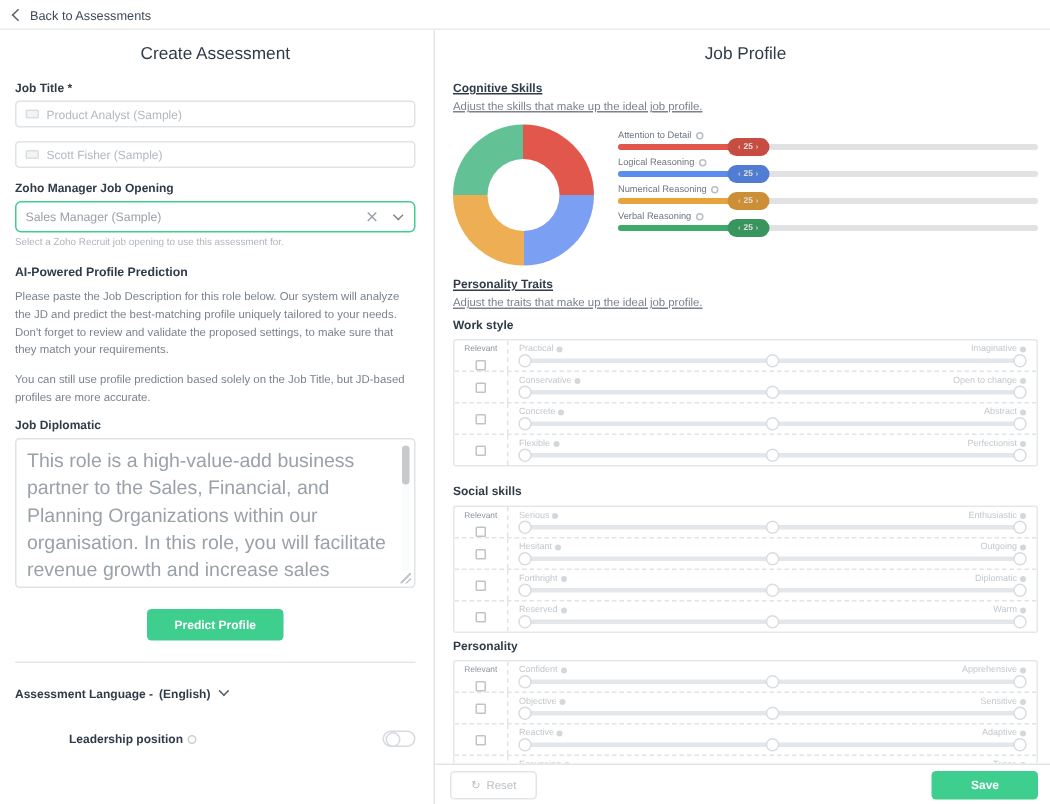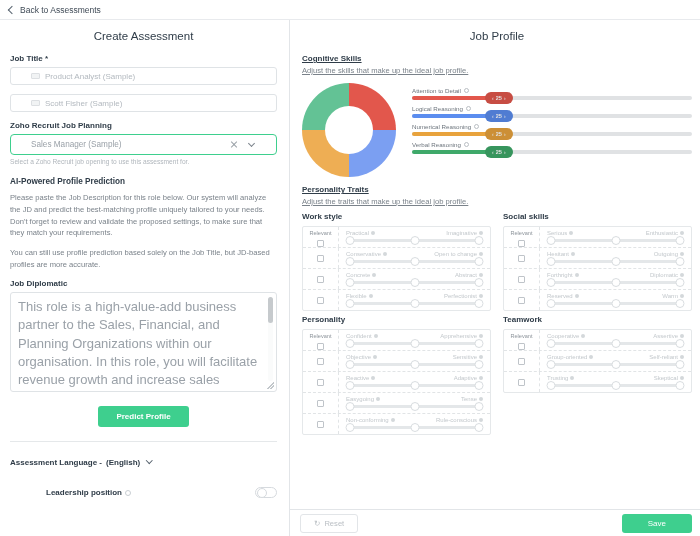--- a/index.html
+++ b/index.html
@@ -59,21 +59,21 @@
   .field-label {
     font-size: 8px; font-weight: bold;
     color: #2f3c48;
     margin-bottom: 4px;
   }
   .input-box {
     height: 18px;
     border: 1px solid #dfe3e6;
     border-radius: 3px;
     display: flex; align-items: center;
-    padding: 0 20px;
+    padding: 0 6px;
     gap: 5px;
     margin-bottom: 9px;
     background: #fff;
   }
   .mini-icon {
     width: 9px; height: 6px;
     border: 1px solid #dcdfe2;
     border-radius: 1px;
     background: #f1f3f4;
     flex: none;
@@ -225,21 +225,21 @@
     position: absolute; top: -4px;
     width: 28px; height: 12px; border-radius: 7px;
     transform: translateX(-50%);
     display: flex; align-items: center; justify-content: center;
     color: #fff; font-size: 5.6px; font-weight: bold;
     cursor: pointer; gap: 2px;
   }
   .kchev { font-size: 5px; opacity: .85; }
 
   
-  .trait-cols { display: flex; gap: 12px; margin-top: 4px; }
+  .trait-cols { display: flex; gap: 12px; margin-top: 4px; flex-direction: column; }
   .trait-col { flex: 1; min-width: 0; }
   .trait-col-title { font-size: 8px; font-weight: bold; margin-bottom: 5px; }
   .trait-box {
     border: 1px solid #e5e8ea; border-radius: 2px; overflow: hidden;
   }
   .trait-head-row, .trait-row {
     display: flex; align-items: center;
     border-bottom: 1px dashed #e1e4e6;
   }
   .trait-row:last-child { border-bottom: none; }
@@ -284,21 +284,21 @@
     padding: 0 8px 0 10px;
   }
   .btn-reset {
     font-size: 7.6px; color: #b9bec3;
     border: 1px solid #e2e5e8; border-radius: 3px;
     background: #fff; padding: 4px 13px;
     display: flex; align-items: center; gap: 4px; cursor: pointer;
   }
   .btn-save {
     margin-left: auto;
-    font-size: 8px; font-weight: normal; color: #fff;
+    font-size: 8px; font-weight: bold; color: #fff;
     background: #3ecf8e; border: none; border-radius: 3px;
     padding: 5px 26px; cursor: pointer;
   }
 </style>
 </head>
 <body>
 
 <div class="topbar">
   <div class="back-link">
     <span class="chev-left"></span>
@@ -315,21 +315,21 @@
     <div class="input-box">
       <span class="mini-icon"></span>
       <span class="input-text">Product Analyst (Sample)</span>
     </div>
 
     <div class="input-box">
       <span class="mini-icon"></span>
       <span class="input-text">Scott Fisher (Sample)</span>
     </div>
 
-    <div class="field-label">Zoho Recruit Job Planning</div>
+    <div class="field-label">Zoho Manager Job Opening</div>
     <div class="input-box focused">
       <span class="input-text">Sales Manager (Sample)</span>
       <span class="spacer"></span>
       <span class="x-icon"></span>
       <span class="chev-down"></span>
     </div>
     <div class="hint">Select a Zoho Recruit job opening to use this assessment for.</div>
 
     <div class="sec-head">AI-Powered Profile Prediction</div>
     <div class="para">Please paste the Job Description for this role below. Our system will analyze the JD and predict the best-matching profile uniquely tailored to your needs. Don't forget to review and validate the proposed settings, to make sure that they match your requirements.</div>

